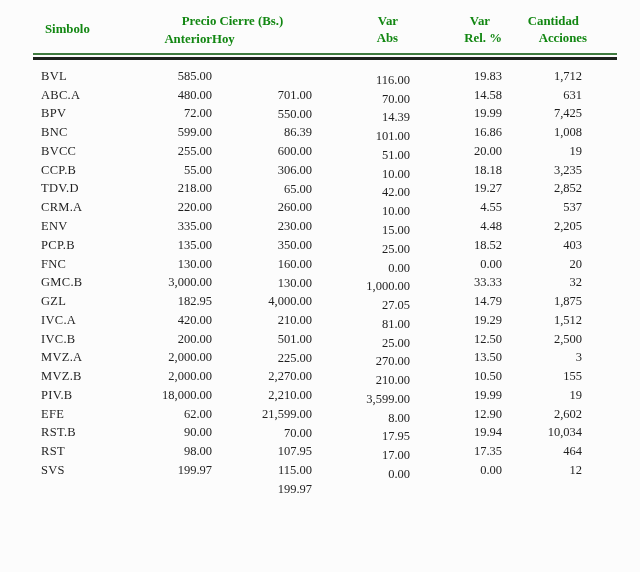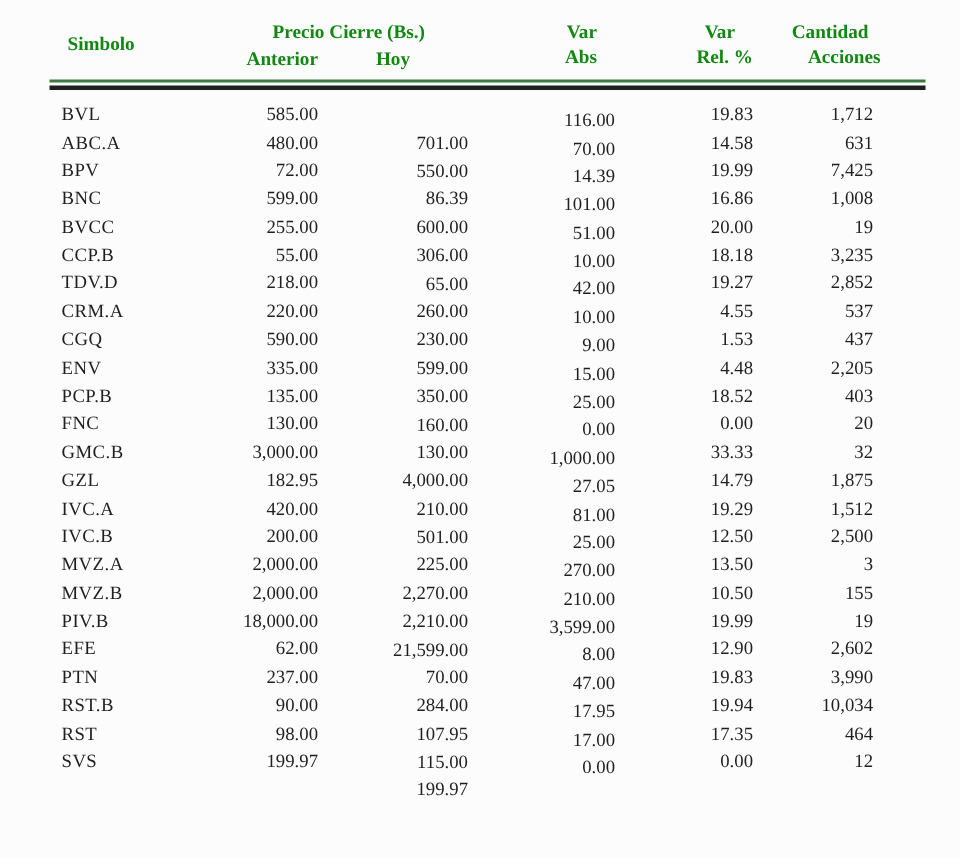--- a/index.html
+++ b/index.html
@@ -26,21 +26,21 @@
   col.c4{width:98px}col.c5{width:92px}col.c6{width:115px}
 
   thead th{
     color:var(--green);font-weight:bold;font-size:12.8px;
     vertical-align:top;padding:0;line-height:17px;height:46px;
   }
   th.h-symbol{text-align:left;padding-left:12px;padding-top:13px;}
   .group-title{text-align:center;padding-left:30px;padding-top:5px;}
   .sub-row{display:flex;padding-top:1px;}
   .sub-anterior{width:89px;text-align:right;}
-  .sub-hoy{width:100px;text-align:center;}
+  .sub-hoy{width:100px;text-align:left;}
   th.h-two{text-align:right;padding-top:5px;}
   th.h-varabs div{padding-right:12px;}
   th.h-varrel div.l1{padding-right:12px;}
   th.h-varrel div.l2{padding-right:0;}
   th.h-cant div.l1{padding-right:38px;}
   th.h-cant div.l2{padding-right:30px;}
 
   
   .rule-thin{position:absolute;left:33px;top:53px;width:584px;height:1.5px;background:var(--rule-green);}
   .rule-thick{position:absolute;left:33px;top:57px;width:584px;height:2.8px;background:var(--rule-dark);}
@@ -151,28 +151,20 @@
         </tr>
         <tr>
           <td class="c-symbol"><span>CRM.A</span></td>
           <td class="c-anterior"><span>220.00</span></td>
           <td class="c-hoy"><span>230.00</span></td>
           <td class="c-var_abs"><span>10.00</span></td>
           <td class="c-var_rel"><span>4.55</span></td>
           <td class="c-cantidad"><span>537</span></td>
         </tr>
         <tr>
-          <td class="c-symbol"><span>CGQ</span></td>
-          <td class="c-anterior"><span>590.00</span></td>
-          <td class="c-hoy"><span>599.00</span></td>
-          <td class="c-var_abs"><span>9.00</span></td>
-          <td class="c-var_rel"><span>1.53</span></td>
-          <td class="c-cantidad"><span>437</span></td>
-        </tr>
-        <tr>
           <td class="c-symbol"><span>ENV</span></td>
           <td class="c-anterior"><span>335.00</span></td>
           <td class="c-hoy"><span>350.00</span></td>
           <td class="c-var_abs"><span>15.00</span></td>
           <td class="c-var_rel"><span>4.48</span></td>
           <td class="c-cantidad"><span>2,205</span></td>
         </tr>
         <tr>
           <td class="c-symbol"><span>PCP.B</span></td>
           <td class="c-anterior"><span>135.00</span></td>
@@ -247,28 +239,20 @@
         </tr>
         <tr>
           <td class="c-symbol"><span>EFE</span></td>
           <td class="c-anterior"><span>62.00</span></td>
           <td class="c-hoy"><span>70.00</span></td>
           <td class="c-var_abs"><span>8.00</span></td>
           <td class="c-var_rel"><span>12.90</span></td>
           <td class="c-cantidad"><span>2,602</span></td>
         </tr>
         <tr>
-          <td class="c-symbol"><span>PTN</span></td>
-          <td class="c-anterior"><span>237.00</span></td>
-          <td class="c-hoy"><span>284.00</span></td>
-          <td class="c-var_abs"><span>47.00</span></td>
-          <td class="c-var_rel"><span>19.83</span></td>
-          <td class="c-cantidad"><span>3,990</span></td>
-        </tr>
-        <tr>
           <td class="c-symbol"><span>RST.B</span></td>
           <td class="c-anterior"><span>90.00</span></td>
           <td class="c-hoy"><span>107.95</span></td>
           <td class="c-var_abs"><span>17.95</span></td>
           <td class="c-var_rel"><span>19.94</span></td>
           <td class="c-cantidad"><span>10,034</span></td>
         </tr>
         <tr>
           <td class="c-symbol"><span>RST</span></td>
           <td class="c-anterior"><span>98.00</span></td>

